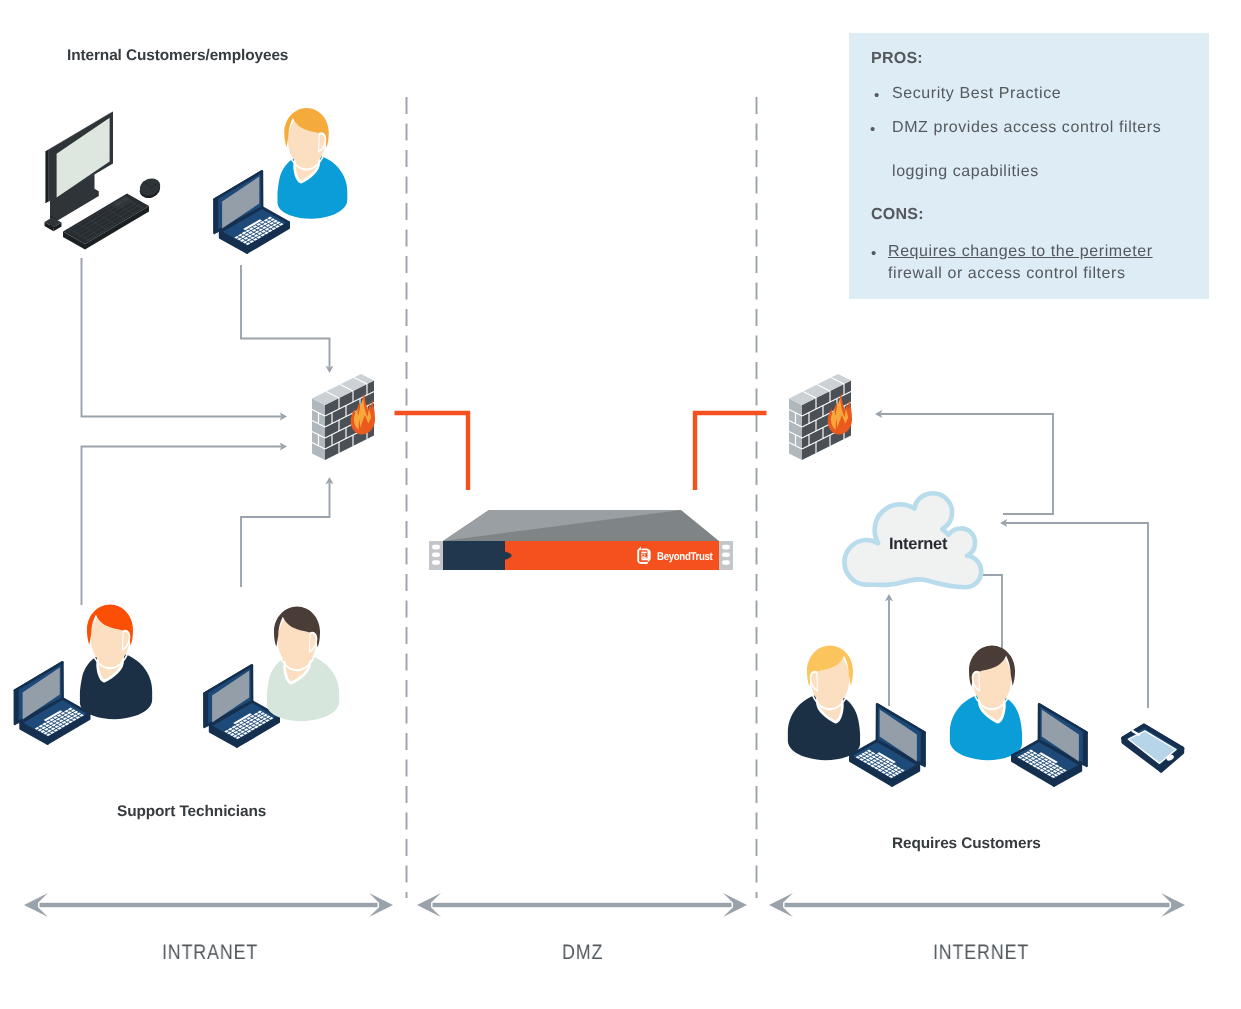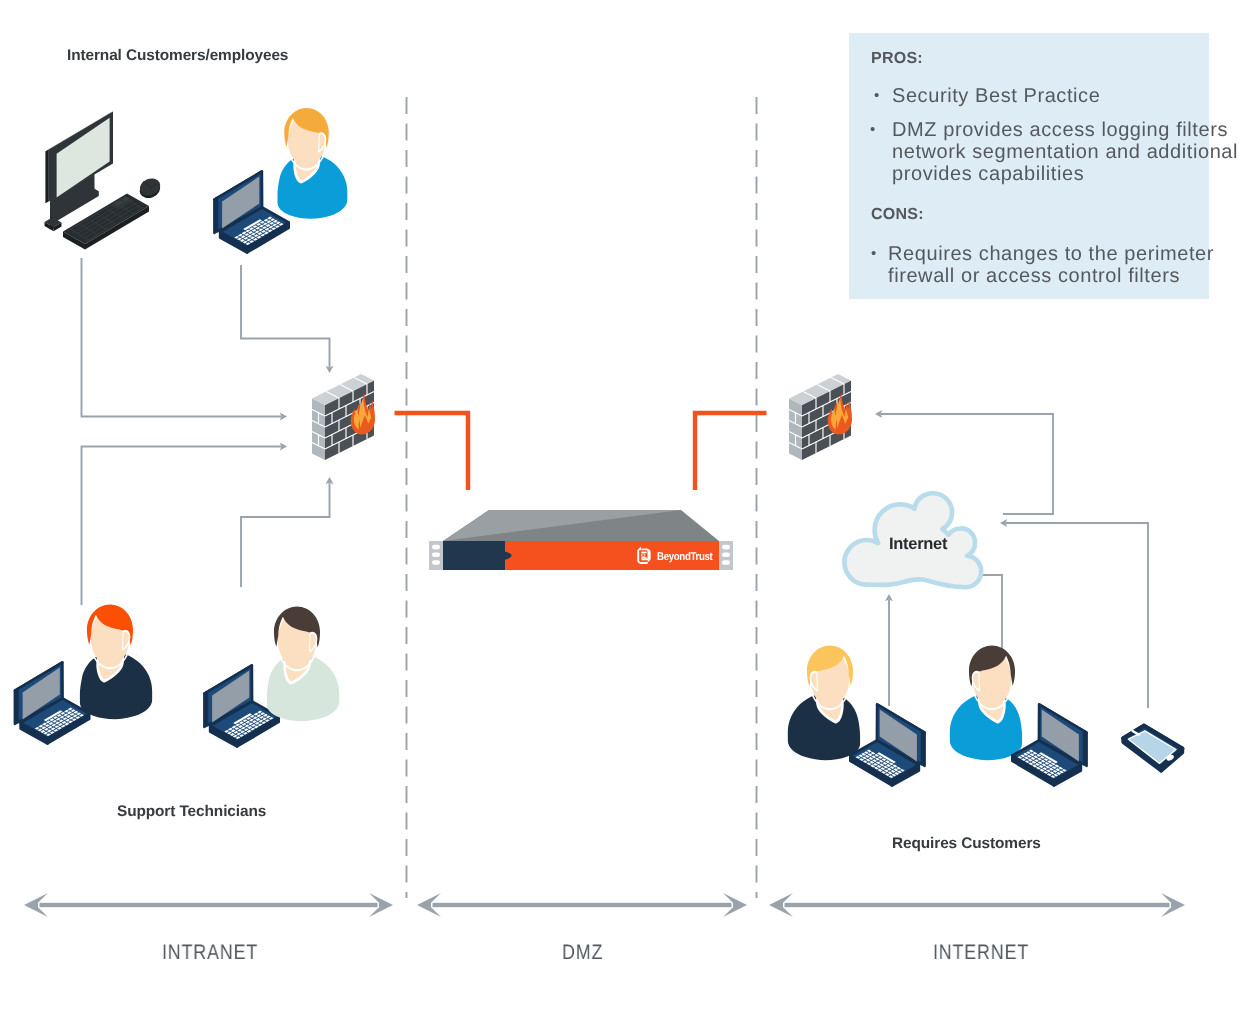--- a/index.html
+++ b/index.html
@@ -6,21 +6,21 @@
   html,body{margin:0;padding:0;background:#fff;}
   body{width:1241px;height:1009px;font-family:"Liberation Sans",sans-serif;overflow:hidden;-webkit-font-smoothing:antialiased;text-rendering:geometricPrecision;}
   #stage{position:relative;width:1241px;height:920px;background:#fff;}
   #scene{position:absolute;left:0;top:0;}
   .txt{position:absolute;white-space:nowrap;-webkit-font-smoothing:antialiased;}
   .zonelabel{font-size:21px;letter-spacing:1px;color:#51595f;font-weight:400;transform:scaleX(0.85);transform-origin:left top;will-change:transform;}
   .grouplabel{font-size:15.4px;color:#363b3f;font-weight:700;letter-spacing:-0.1px;}
   .cloudlabel{font-size:16.5px;color:#272c30;font-weight:700;letter-spacing:-0.3px;}
   .infobox{position:absolute;background:#deecf5;}
   .infohead{position:absolute;font-size:16px;font-weight:700;color:#55595e;letter-spacing:0.25px;}
-  .infoline{position:absolute;font-size:20px;color:#55595e;letter-spacing:0.58px;}
+  .infoline{position:absolute;font-size:16px;color:#55595e;letter-spacing:0.58px;}
   .bullet{position:absolute;font-size:15px;color:#55595e;}
 </style>
 </head>
 <body>
 
 <div id="stage">
 <svg id="scene" width="1241" height="1009" viewBox="0 0 1241 1009" xmlns="http://www.w3.org/2000/svg">
 <defs>
 <g id="sym-person">
           <path d="M 0.5 86.5 C 0.5 83.4 1.2 76.6 2.4 71.2 C 5.5 56.2 17.5 46.0 31.8 46.0 C 42.6 46.0 54.2 51.2 61.5 60.0 C 67.8 67.7 70.3 75.7 70.3 84.1 L 70.3 92.0 C 70.3 98.5 63.7 104.4 53.3 107.8 C 47.4 109.8 40.7 110.8 34.0 110.8 C 26.6 110.8 19.2 109.6 12.8 107.2 C 5.0 104.3 0.5 99.8 0.5 94.6 Z" fill="var(--shirt)"></path>
@@ -299,20 +299,19 @@
 <div class="txt grouplabel" style="left:892px;top:835px;">Requires Customers</div>
 <div class="txt cloudlabel" style="left:889px;top:535px;">Internet</div>
 <div class="txt zonelabel" style="left:162px;top:941px;">INTRANET</div>
 <div class="txt zonelabel" style="left:562px;top:941px;">DMZ</div>
 <div class="txt zonelabel" style="left:933px;top:941px;">INTERNET</div>
 <div class="infobox" style="left:849px;top:33px;width:360px;height:266px;"></div>
 <div class="infohead txt" style="left:871px;top:50px;">PROS:</div>
 <div class="bullet txt" style="left:874px;top:87px;">•</div>
 <div class="infoline txt" style="left:892px;top:85px;">Security Best Practice</div>
 <div class="bullet txt" style="left:870px;top:121px;">•</div>
-<div class="infoline txt" style="left:892px;top:119px;">DMZ provides access logging filters</div>
-<div class="infoline txt" style="left:892px;top:141px;">network segmentation and additional</div>
-<div class="infoline txt" style="left:892px;top:163px;">provides capabilities</div>
+<div class="infoline txt" style="left:892px;top:119px;">DMZ provides access control filters</div>
+<div class="infoline txt" style="left:892px;top:163px;">logging capabilities</div>
 <div class="infohead txt" style="left:871px;top:206px;">CONS:</div>
 <div class="bullet txt" style="left:871px;top:245px;">•</div>
-<div class="infoline txt" style="left:888px;top:243px;">Requires changes to the perimeter</div>
+<div class="infoline txt" style="left:888px;top:243px;text-decoration:underline;">Requires changes to the perimeter</div>
 <div class="infoline txt" style="left:888px;top:265px;">firewall or access control filters</div>
 </div>
 
 </body></html>

